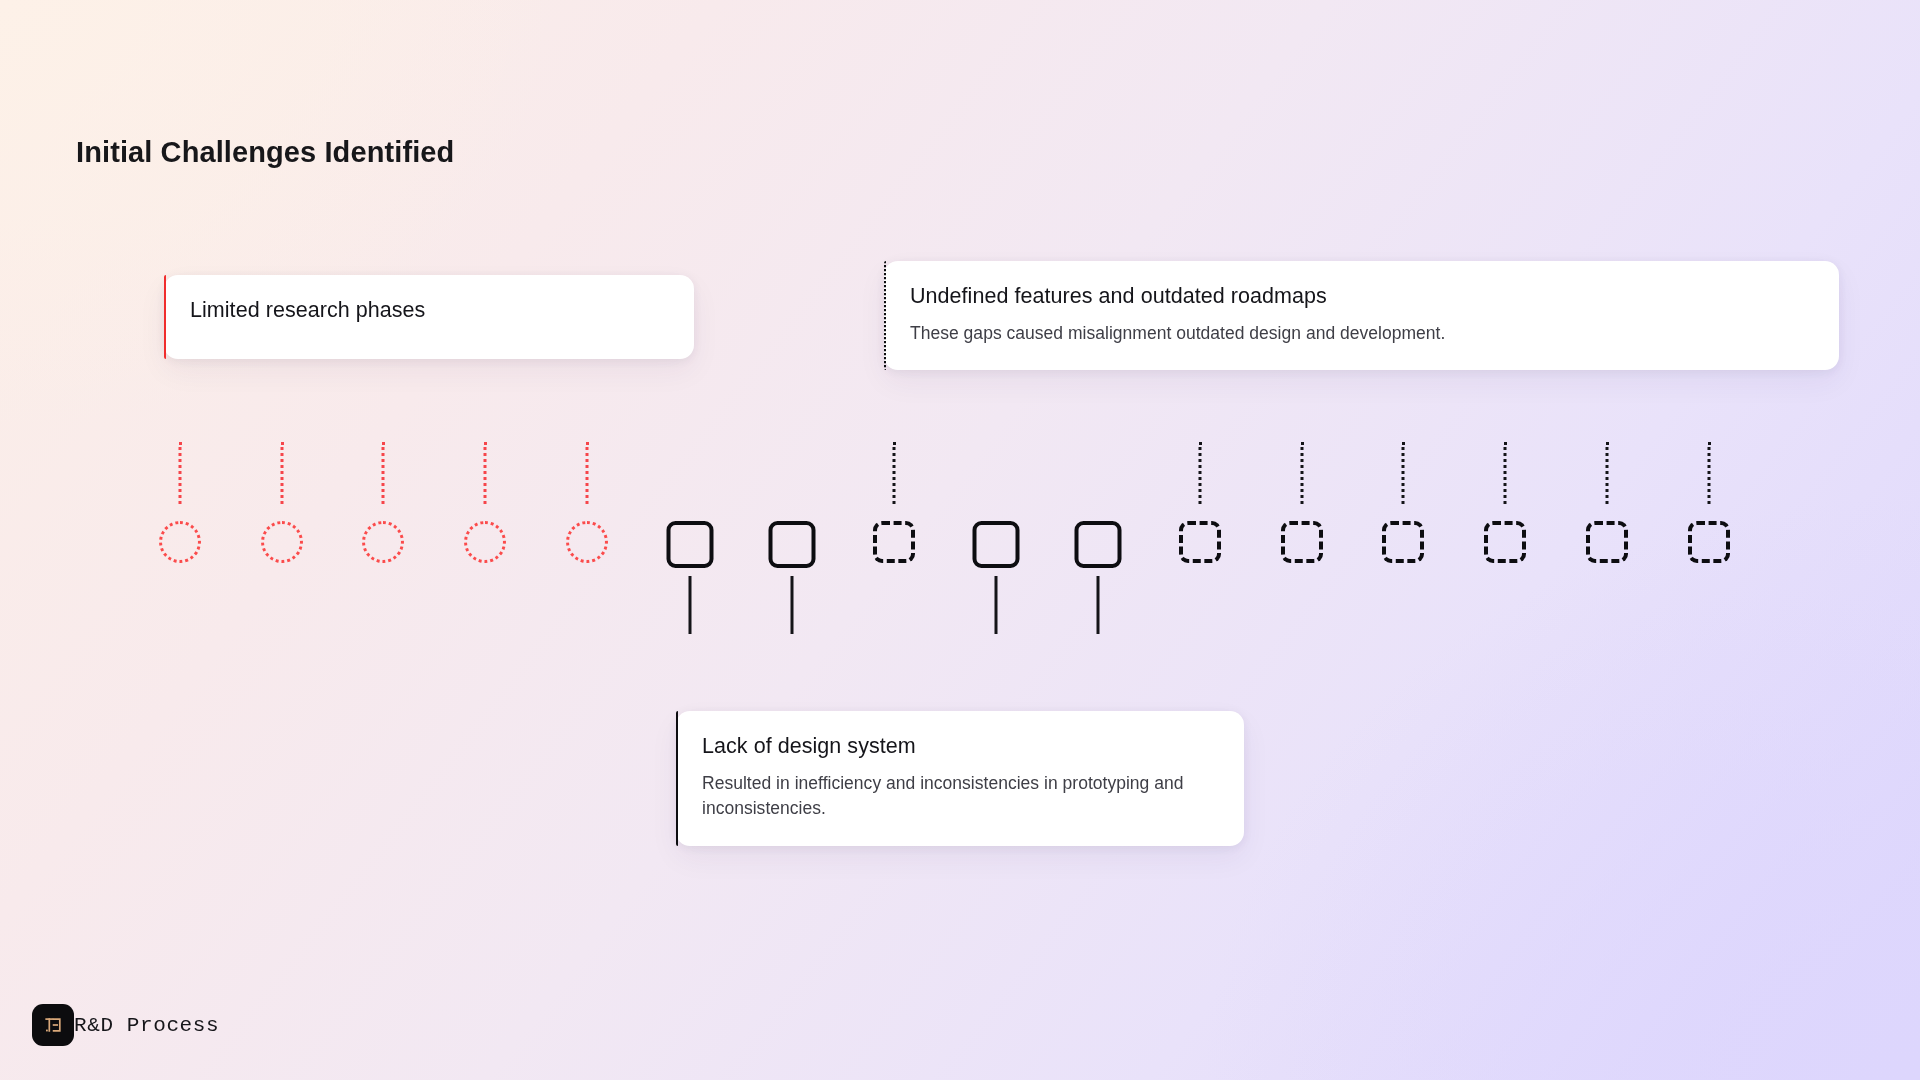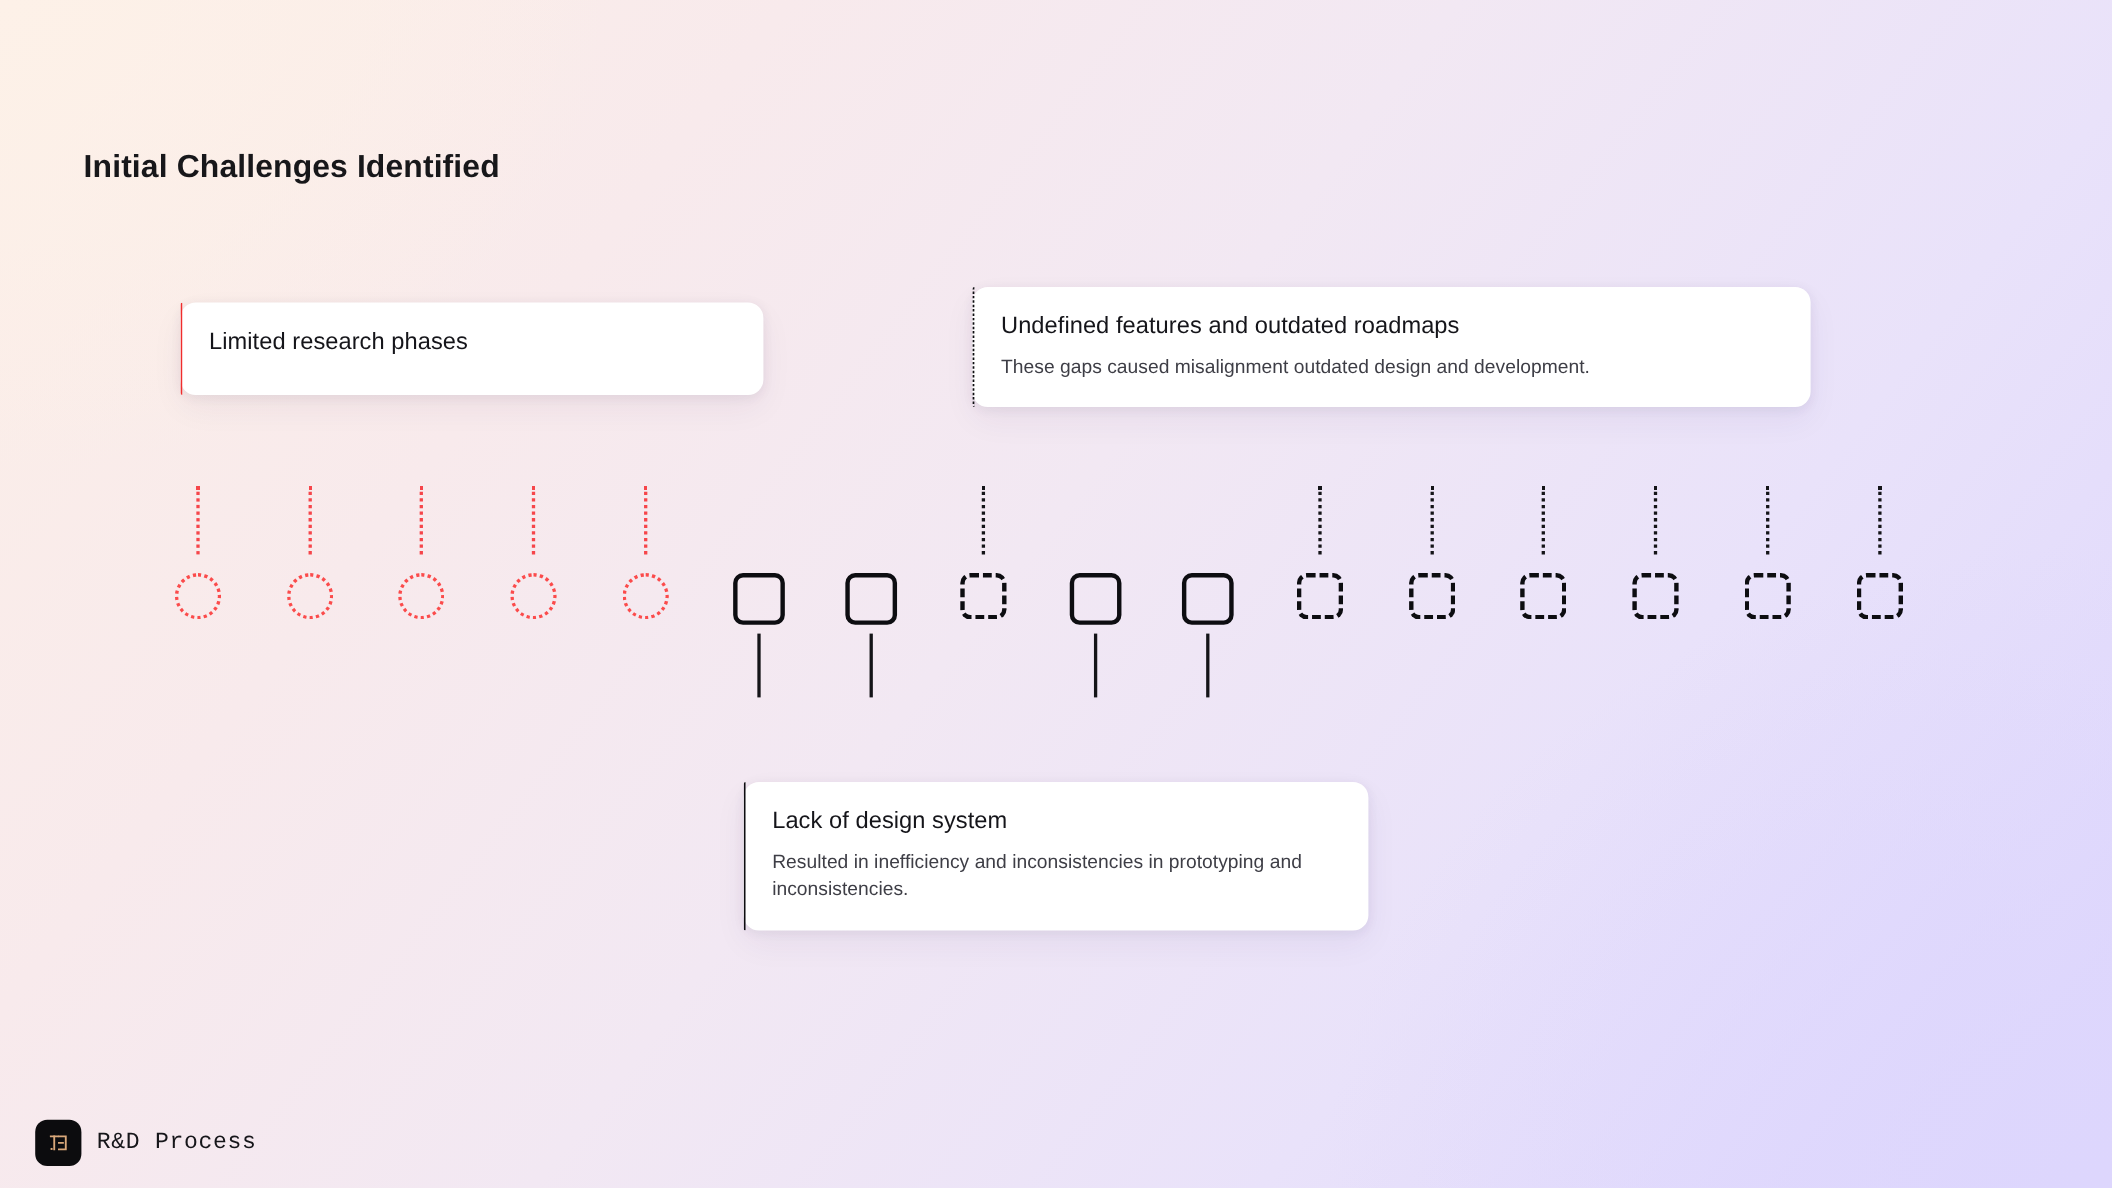--- a/index.html
+++ b/index.html
@@ -43,21 +43,21 @@
   }
   .card .accent {
     position:absolute; left:0; top:0; bottom:0; width:0;
     border-radius:14px 0 0 14px;
   }
   .accent.solid-red    { border-left:2.5px solid #f02d2d; }
   .accent.dotted-black { border-left:2.5px dotted #0d0d10; }
   .accent.solid-black  { border-left:2.5px solid #0d0d10; }
 
   #card-research   { left:164px; top:275px; width:530px; }
-  #card-roadmaps   { left:884px; top:261px; width:762px; }
+  #card-roadmaps   { left:884px; top:261px; width:955px; }
   #card-roadmaps .card-desc { white-space:nowrap; }
   #card-design     { left:676px; top:711px; width:568px; }
 
   
   #timeline { position:absolute; left:0; top:0; width:1920px; height:1080px; }
 
   .tl-col { position:absolute; top:442px; width:64px; }
 
   
   .stem-up {
@@ -87,22 +87,22 @@
 
   
   .stem-down {
     position:absolute; left:50%; transform:translateX(-50%);
     top:134px; width:0; height:58px;
     border-left:3px solid #141418;
   }
 
   
   #footer {
-    position:absolute; left:32px; bottom:20px;
-    display:flex; align-items:center; gap:14px;
+    position:absolute; left:32px; bottom:34px;
+    display:flex; align-items:center; 
   }
   #brand-logo {
     width:42px; height:42px; border-radius:11px;
     background:#0c0c0e;
     display:flex; align-items:center; justify-content:center;
   }
   #brand-label {
     font-family:"Liberation Mono", monospace;
     font-size:21px; font-weight:500; color:#16161a;
     letter-spacing:.6px;

